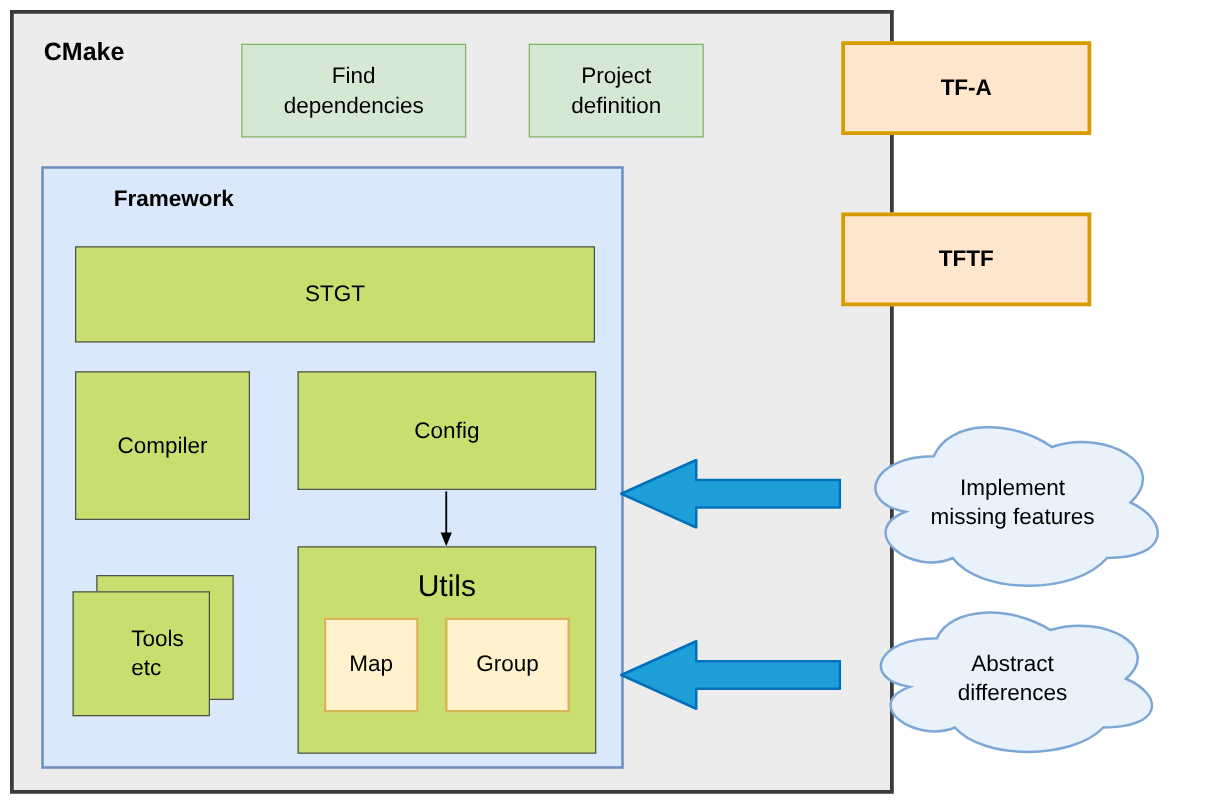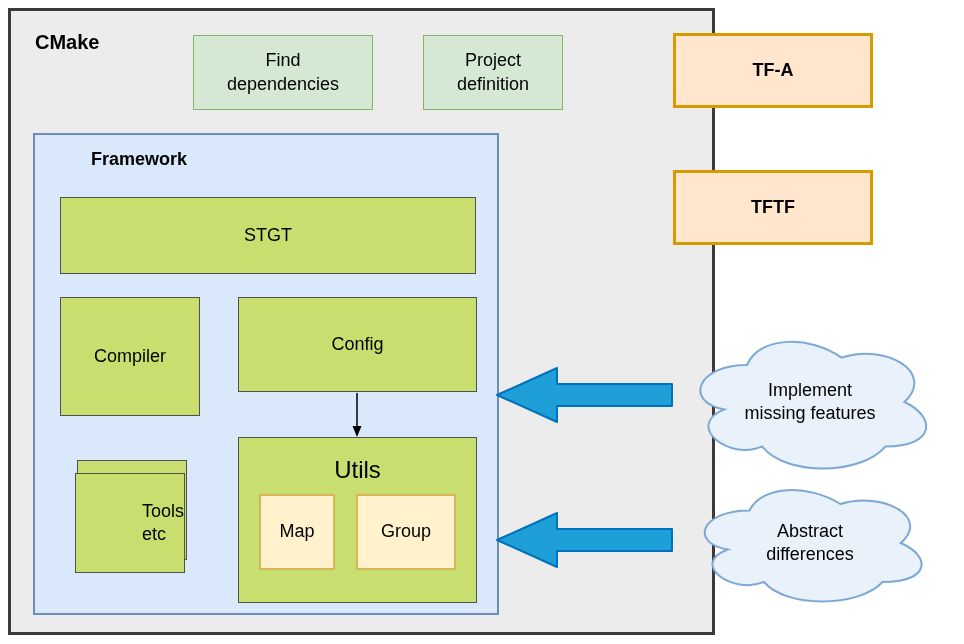--- a/index.html
+++ b/index.html
@@ -62,22 +62,22 @@
     margin-top:16px; text-align:center; font-size:24px;
   }
   .cream {
     background:#fff2cc; border:2px solid #d6b656;
   }
   .map   { left:20px;  top:56px; width:76px;  height:76px; }
   .group { left:117px; top:56px; width:100px; height:76px; }
 
   .tools-back  { left:42px; top:325px; width:110px; height:100px; }
   .tools-front {
-    left:40px; top:338px; width:110px; height:100px;
-    justify-content:flex-end; text-align:left; padding-left:26px;
+    left:23px; top:338px; width:110px; height:100px;
+    justify-content:center; text-align:left; padding-left:26px;
   }
 
   
   .down-arrow { position:absolute; left:314px; top:258px; width:16px; height:45px; }
 
   
   .orange {
     background:#ffe6cc; border:3px solid #d79b00;
     font-weight:bold;
   }

